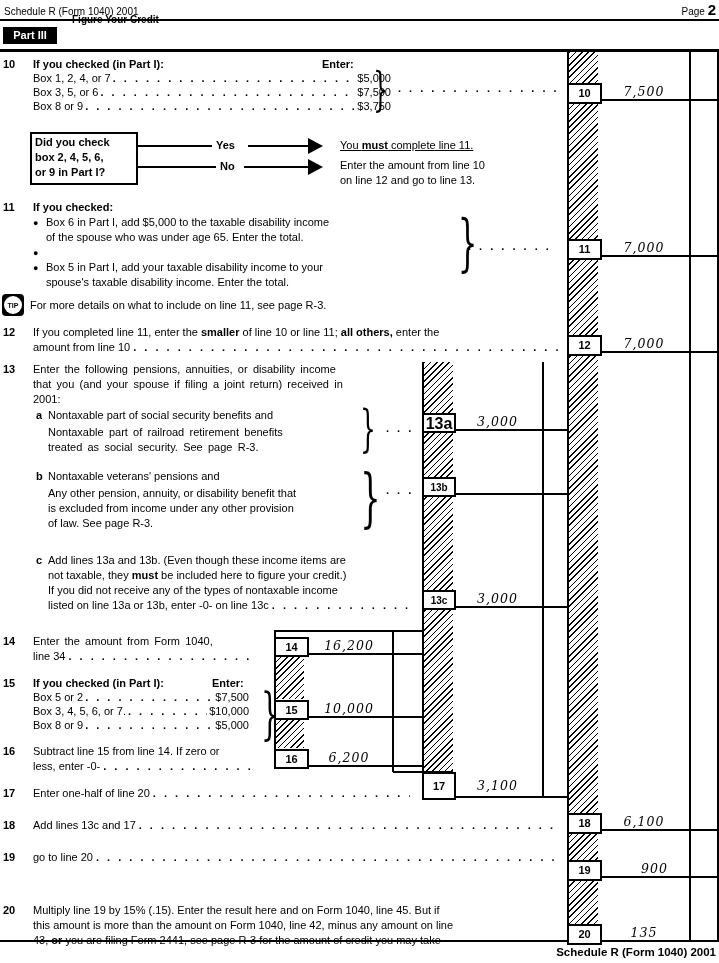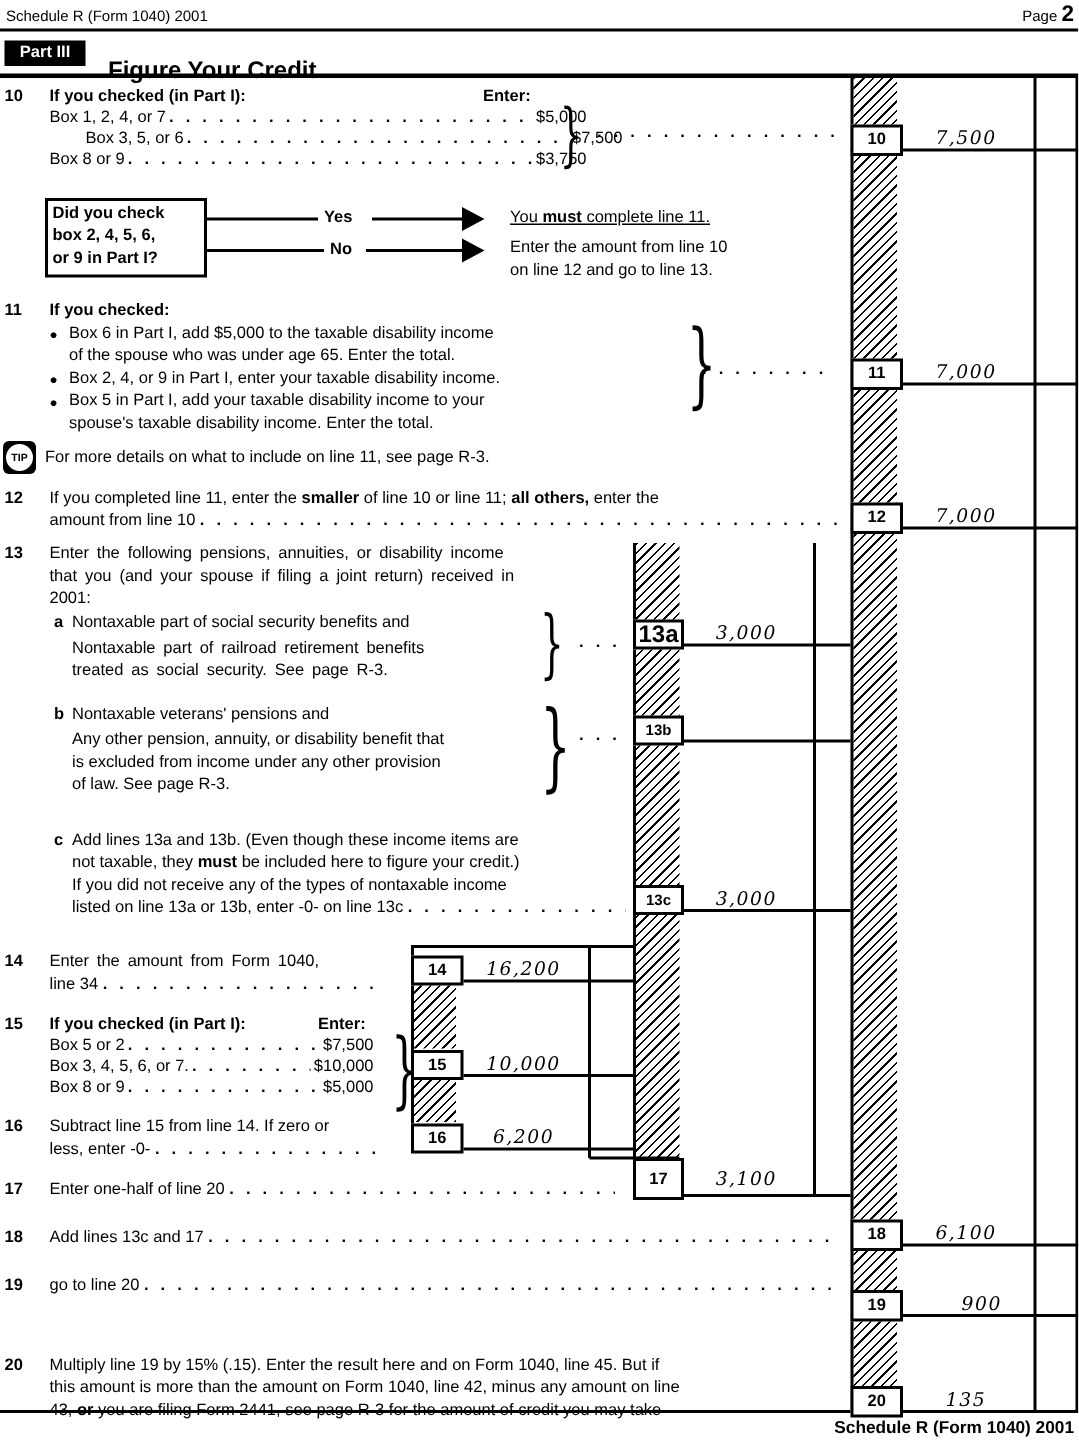--- a/index.html
+++ b/index.html
@@ -29,21 +29,21 @@
 </head>
 <body>
 
 <div id="page">
 
   <div class="abs" style="left:4px;top:4px;font-size:10px;">Schedule R (Form 1040) 2001</div>
   <div class="abs" style="right:3px;top:2px;font-size:10px;"><span>Page</span>&nbsp;<span class="b" style="font-size:15px;">2</span></div>
   <div class="rule" style="left:0;top:19px;width:719px;height:2px;"></div>
 
   <div class="abs" style="left:3px;top:27px;width:54px;height:17px;background:#000;color:#fff;display:flex;align-items:center;justify-content:center;font-weight:bold;">Part III</div>
-  <div class="abs b" style="left:72px;top:40px;font-size:16px;">Figure Your Credit</div>
+  <div class="abs b" style="left:72px;top:12px;font-size:10px;">Figure Your Credit</div>
   <div class="rule" style="left:0;top:49px;width:719px;height:3px;"></div>
 
   <div class="hatch" style="left:569px;top:52px;width:29px;height:888px;"></div>
   <div class="rule" style="left:567px;top:52px;width:2px;height:889px;"></div>
   <div class="rule" style="left:689px;top:52px;width:2px;height:889px;"></div>
   <div class="rule" style="left:717px;top:52px;width:2px;height:889px;"></div>
   <div class="rule" style="left:567px;top:99px;width:152px;height:2px;"></div>
   <div class="rule" style="left:567px;top:255px;width:152px;height:2px;"></div>
   <div class="rule" style="left:567px;top:351px;width:152px;height:2px;"></div>
   <div class="rule" style="left:567px;top:829px;width:152px;height:2px;"></div>
@@ -101,21 +101,21 @@
   <div class="val" style="left:307px;top:750px;width:84px;">6,200</div>
 
   <div class="num" style="left:3px;top:57px;">10</div>
   <div class="abs b" style="left:33px;top:57px;">If you checked (in Part I):</div>
   <div class="abs b" style="left:322px;top:57px;">Enter:</div>
   <div class="boxrow" style="left:33px;top:71px;width:358px;">
     <span>Box 1, 2, 4, or 7</span>
     <span class="dots">. . . . . . . . . . . . . . . . . . . . . . . . . . . . . . . . . . . . . . . . . . . . . . . . . .</span>
     <span>$5,000</span>
   </div>
-  <div class="boxrow" style="left:33px;top:85px;width:358px;margin-left:24px;">
+  <div class="boxrow" style="left:33px;top:85px;width:358px;">
     <span>Box 3, 5, or 6</span>
     <span class="dots">. . . . . . . . . . . . . . . . . . . . . . . . . . . . . . . . . . . . . . . . . . . . . . . . . .</span>
     <span>$7,500</span>
   </div>
   <div class="boxrow" style="left:33px;top:99px;width:358px;">
     <span>Box 8 or 9</span>
     <span class="dots">. . . . . . . . . . . . . . . . . . . . . . . . . . . . . . . . . . . . . . . . . . . . . . . . . .</span>
     <span>$3,750</span>
   </div>
   <div class="brace-wrap" style="left:366px;top:66px;height:46px;">
@@ -140,21 +140,20 @@
 
   <div class="num" style="left:3px;top:200px;">11</div>
   <div class="abs b" style="left:33px;top:200px;">If you checked:</div>
   <div class="bullet-row" style="left:33px;top:215px;width:415px;">
       <span class="bu">●</span>
       <span class="pre">Box 6 in Part I, add $5,000 to the taxable disability income
 of the spouse who was under age 65. Enter the total.</span>
     </div>
   <div class="bullet-row" style="left:33px;top:245px;width:415px;">
       <span class="bu">●</span>
-      <span class="pre">Box 2, 4, or 9 in Part I, enter your taxable disability income.</span>
     </div>
   <div class="bullet-row" style="left:33px;top:260px;width:415px;">
       <span class="bu">●</span>
       <span class="pre">Box 5 in Part I, add your taxable disability income to your
 spouse's taxable disability income. Enter the total.</span>
     </div>
   <div class="brace-wrap" style="left:448px;top:212px;height:62px;">
       <span class="brace" style="font-size:62px;">}</span>
     </div>
   <div class="ldr dots" style="left:468px;top:239px;width:86px;">. . . . . . . . . . . . . . . . . . . . . . . . . . . . . . . . . . . . . . . . . . . . . . . . . .</div>

